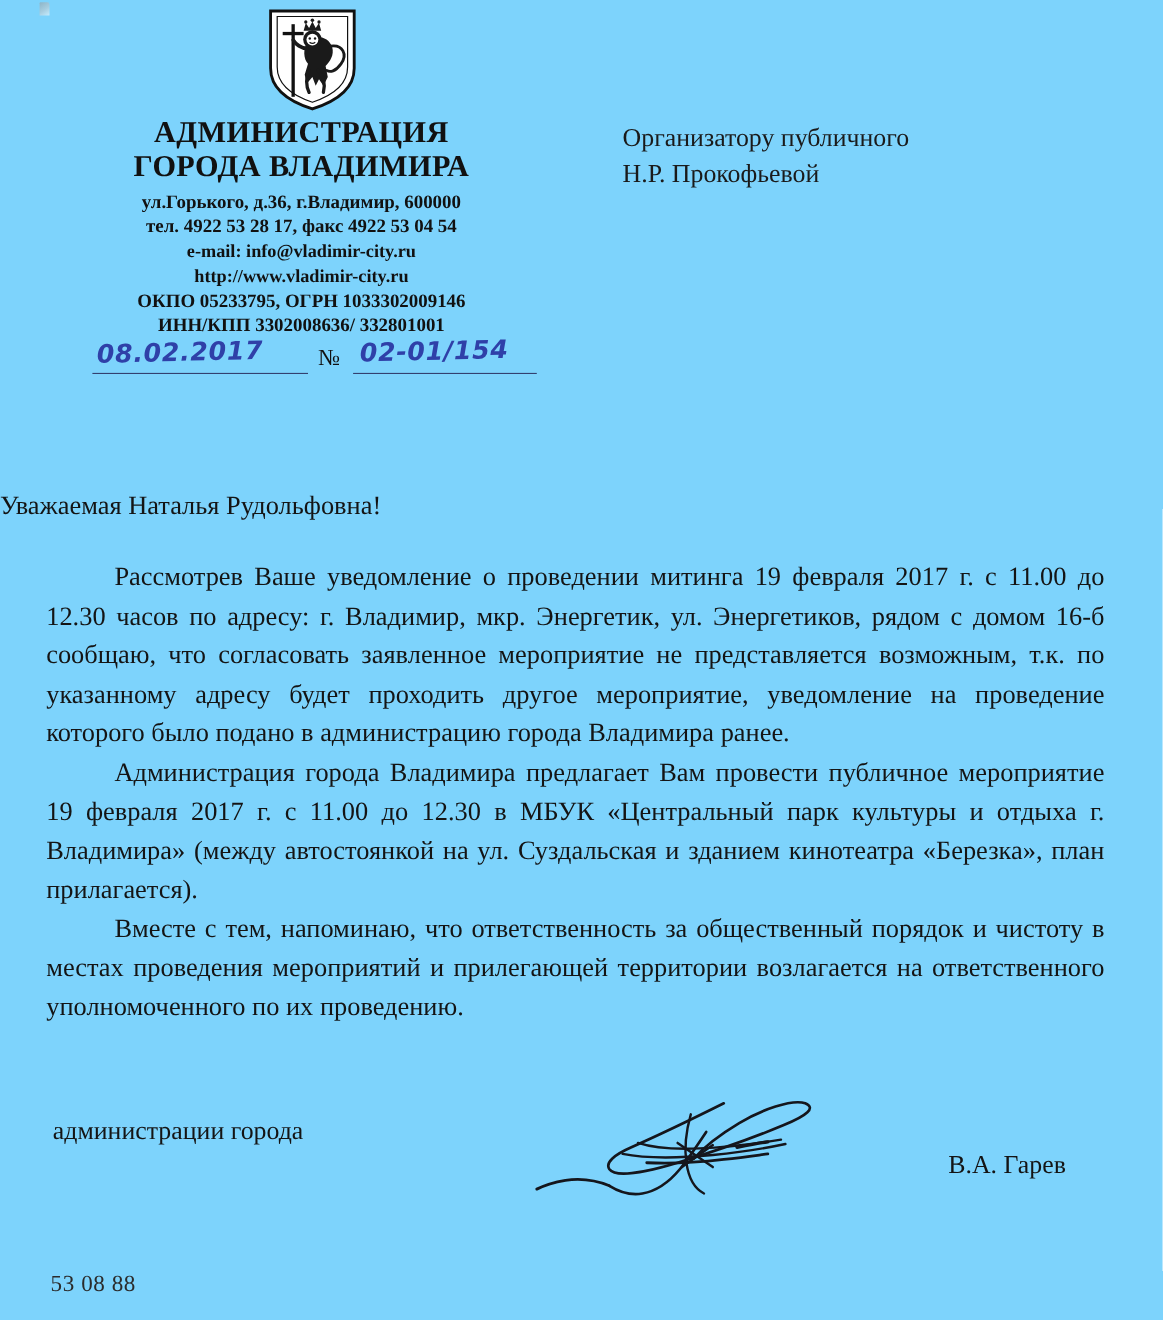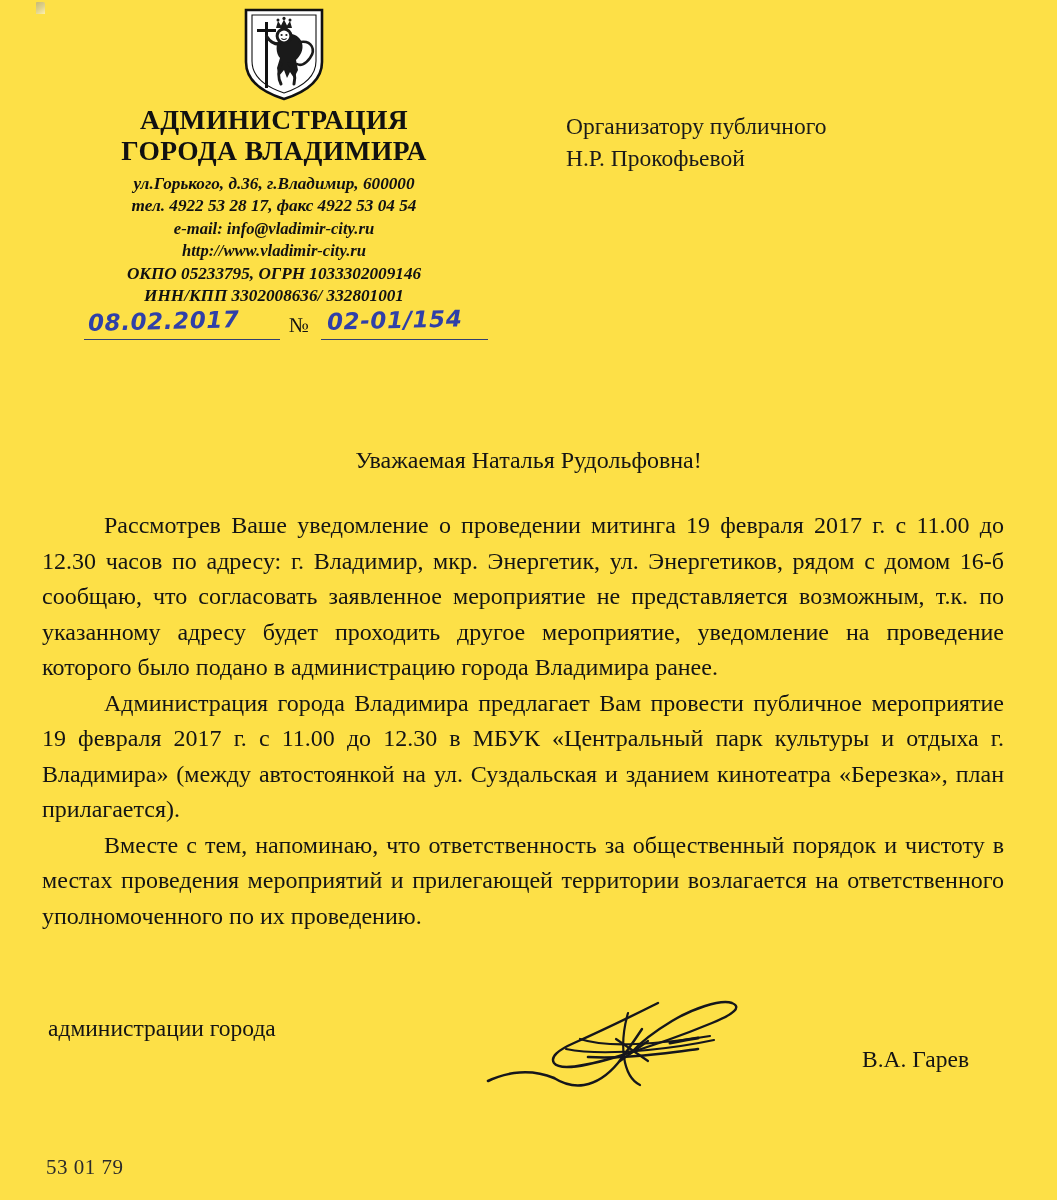--- a/index.html
+++ b/index.html
@@ -5,21 +5,21 @@
 <style>
   html, body {
     margin: 0;
     padding: 0;
     background: #ffffff;
   }
   #page {
     position: relative;
     width: 1057px;
     height: 1200px;
-    background: #fde047;
+    background: #7dd3fc;
     overflow: hidden;
     font-family: "Liberation Serif", "DejaVu Serif", serif;
     color: #1a1a1a;
   }
 
   
   .scan-mark {
     position: absolute;
     left: 36px;
     top: 2px;
@@ -55,21 +55,21 @@
     letter-spacing: .4px;
     color: #111;
   }
   .lh-contacts {
     margin-top: 7px;
     font-weight: bold;
     font-size: 17.2px;
     line-height: 22.4px;
     color: #111;
   }
-  .lh-contacts div { white-space: nowrap; font-style: italic; }
+  .lh-contacts div { white-space: nowrap; }
   .lh-small { font-size: 16.6px; }
 
   
   .reg-row {
     position: absolute;
     left: 84px;
     top: 308px;
     width: 400px;
     height: 34px;
   }
@@ -140,21 +140,20 @@
     line-height: 32px;
     color: #1a1a1a;
   }
 
   
   .salutation {
     position: absolute;
     left: 0;
     top: 447px;
     width: 1057px;
-    text-align: center;
     font-size: 24px;
     color: #141414;
   }
   .body {
     position: absolute;
     left: 42px;
     top: 508px;
     width: 962px;
     font-size: 24px;
     line-height: 35.5px;
@@ -297,15 +296,15 @@
         <path d="M88 83 C76 78 62 76 48 78 C36 80 28 83 22 86" stroke-width="2.6"></path>
         <path d="M150 44 L182 66" stroke-width="2.2"></path>
         <path d="M182 46 L154 66" stroke-width="2.2"></path>
         <path d="M204 48 C214 46 224 44 232 43" stroke-width="3"></path>
       </g>
     </svg>
   </div>
 
   <div class="sign-name">В.А. Гарев</div>
 
-  <div class="footer-code">53 01 79</div>
+  <div class="footer-code">53 08 88</div>
 
 </div>
 
 </body></html>

